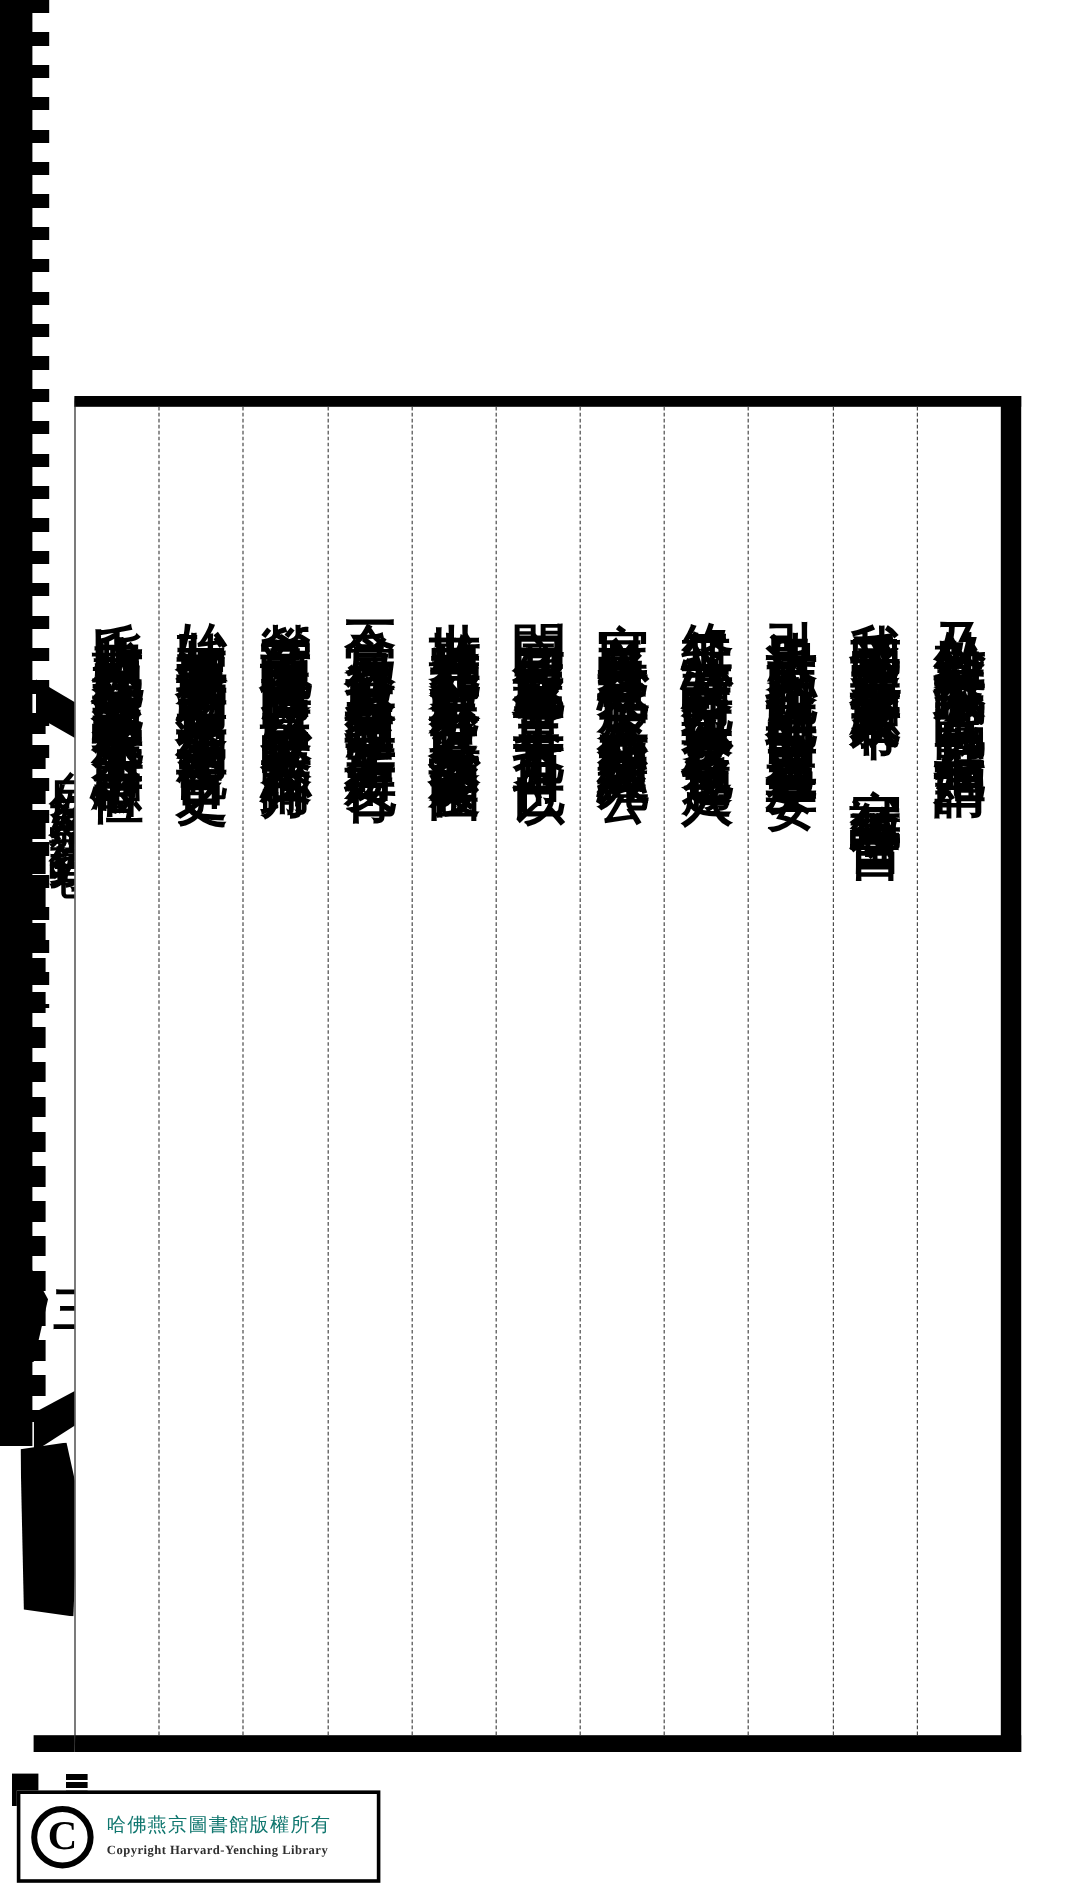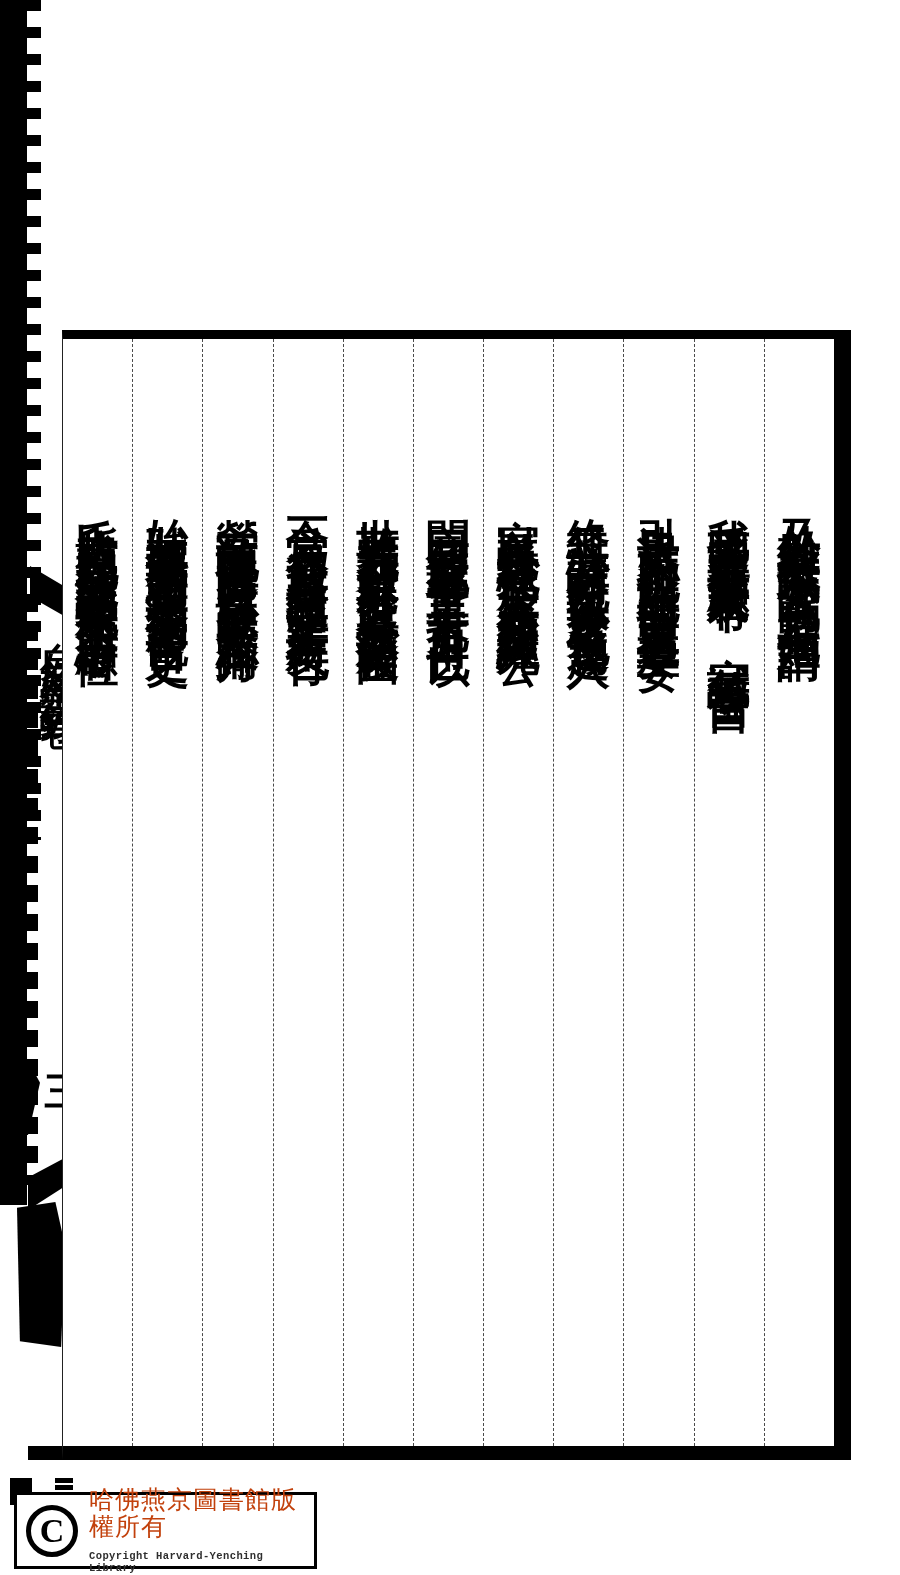--- a/index.html
+++ b/index.html
@@ -89,27 +89,27 @@
   .stamp-c {
     width: 52px; height: 52px; box-sizing: border-box;
     border: 5px solid #000; border-radius: 50%;
     margin-left: 9px; flex: 0 0 auto;
     display: flex; align-items: center; justify-content: center;
     font-size: 34px; font-weight: 700; color: #000;
     font-family: "Liberation Serif", serif;
   }
   .stamp-text { margin-left: 11px; display: flex; flex-direction: column; }
   .stamp-cn {
-    font-size: 25px; color: #c2410c; letter-spacing: 1px;
-    font-family: Liberation Mono, monospace; line-height: 1.1;
+    font-size: 16px; color: #0f766e; letter-spacing: 1px;
+    font-family: Liberation Sans, sans-serif; line-height: 1.1;
   }
   .stamp-en {
     margin-top: 7px;
     font-size: 10.5px; font-weight: 700; color: #2e2e2e;
-    font-family: Liberation Mono, monospace; letter-spacing: 0.4px;
+    font-family: Liberation Serif, serif; letter-spacing: 0.4px;
   }
 </style>
 </head>
 <body>
 
 <div class="page">
 
   <div class="left-bar"></div>
   <div class="left-bar-ragged"></div>
   <div class="spine-streak"></div>

